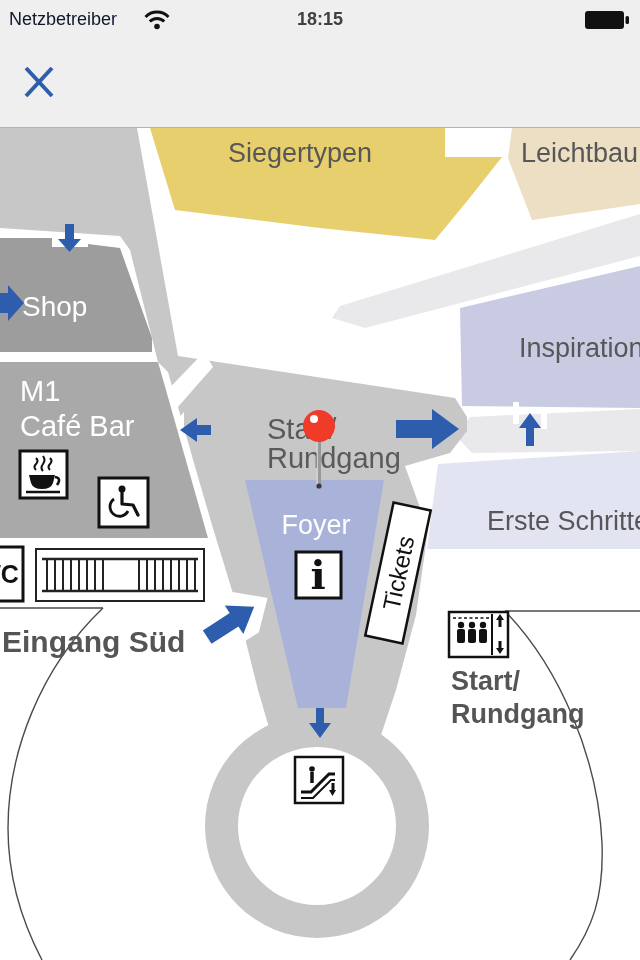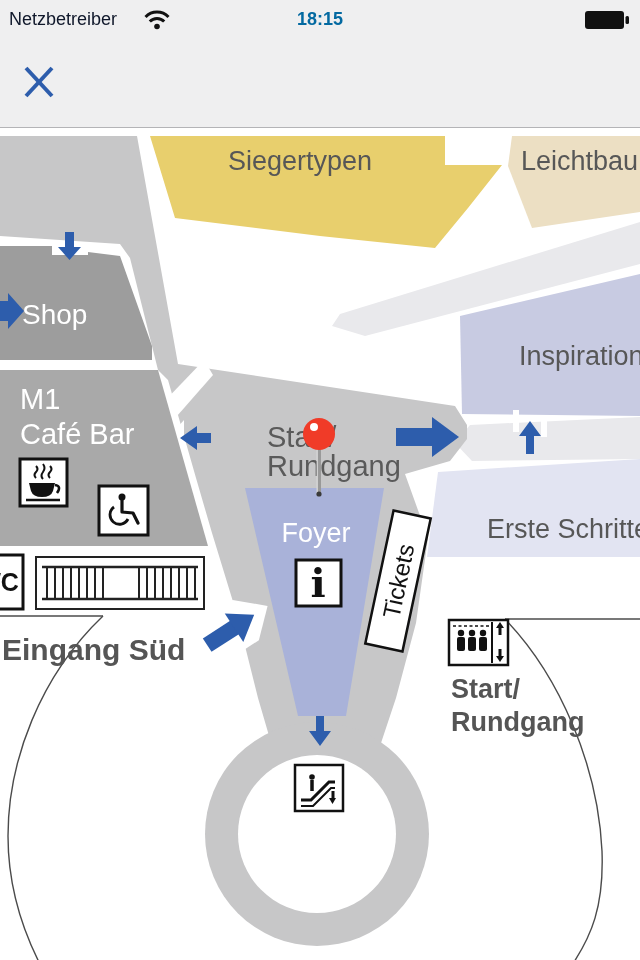--- a/index.html
+++ b/index.html
@@ -8,31 +8,31 @@
     background:#ffffff;overflow:hidden;
     font-family:"Liberation Sans", sans-serif;
   }
   
   #status-bar{
     position:absolute;left:0;top:0;width:640px;height:40px;
     background:#efeff0;z-index:30;
   }
   #carrier{position:absolute;left:9px;top:9px;font-size:18px;color:#0f172a;}
   #clock{position:absolute;left:0;top:9px;width:640px;text-align:center;
-         font-size:18px;font-weight:bold;color:#0369a1;}
+         font-size:18px;font-weight:bold;color:#404040;}
   #wifi-svg{position:absolute;left:143px;top:8px;}
   #battery-svg{position:absolute;right:10px;top:10px;}
   
   #nav-bar{
     position:absolute;left:0;top:40px;width:640px;height:87px;
     background:#efeff0;border-bottom:1px solid #b4b4b7;z-index:30;
   }
   #close-btn{position:absolute;left:22px;top:24px;width:34px;height:36px;cursor:pointer;}
   
-  #map-wrap{position:absolute;left:0;top:136px;width:640px;height:740px;}
+  #map-wrap{position:absolute;left:0;top:128px;width:640px;height:740px;}
   svg text{user-select:none;}
 </style>
 </head>
 <body>
 
 <div id="phone">
 
   <div id="status-bar">
     <span id="carrier">Netzbetreiber</span>
     <svg id="wifi-svg" width="28" height="24" viewBox="0 0 28 24">

